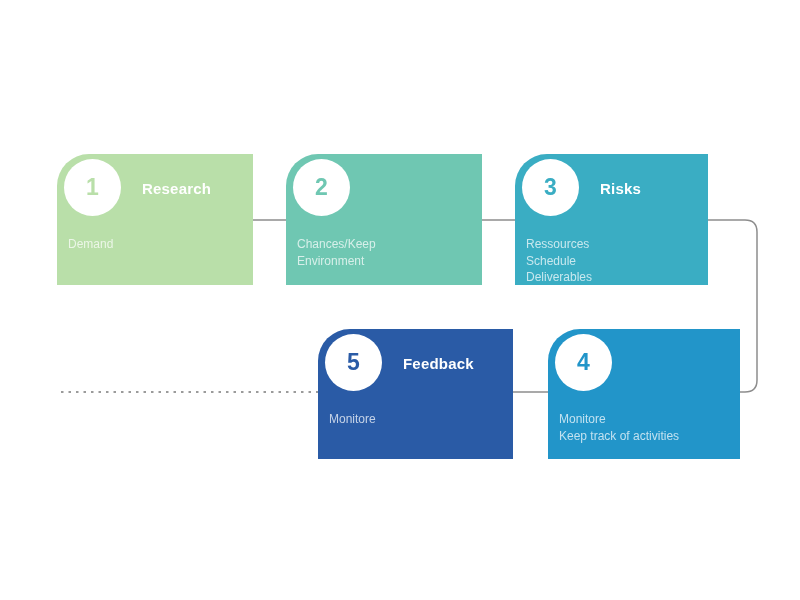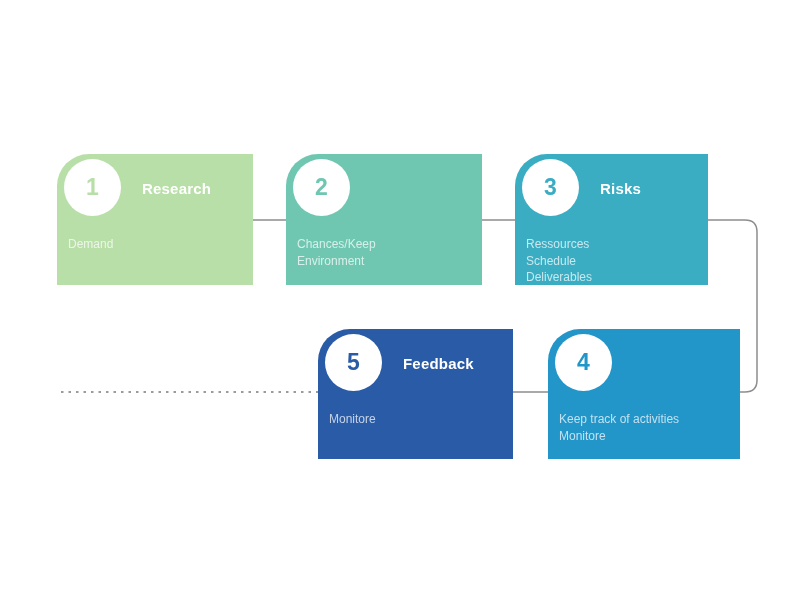--- a/index.html
+++ b/index.html
@@ -128,18 +128,18 @@
     <div class="details">
       <div>Monitore</div>
     </div>
   </div>
 
   <div class="card" style="left: 548px; top: 329px; width: 192px; height: 130px; background-color: rgb(34, 149, 201);">
     <div class="badge">
       <span class="num" style="color: rgb(34, 149, 201);">4</span>
     </div>
     <div class="details">
+      <div>Monitore</div>
       <div>Keep track of activities</div>
-      <div>Monitore</div>
     </div>
   </div>
 
 </div>
 
 </body></html>

